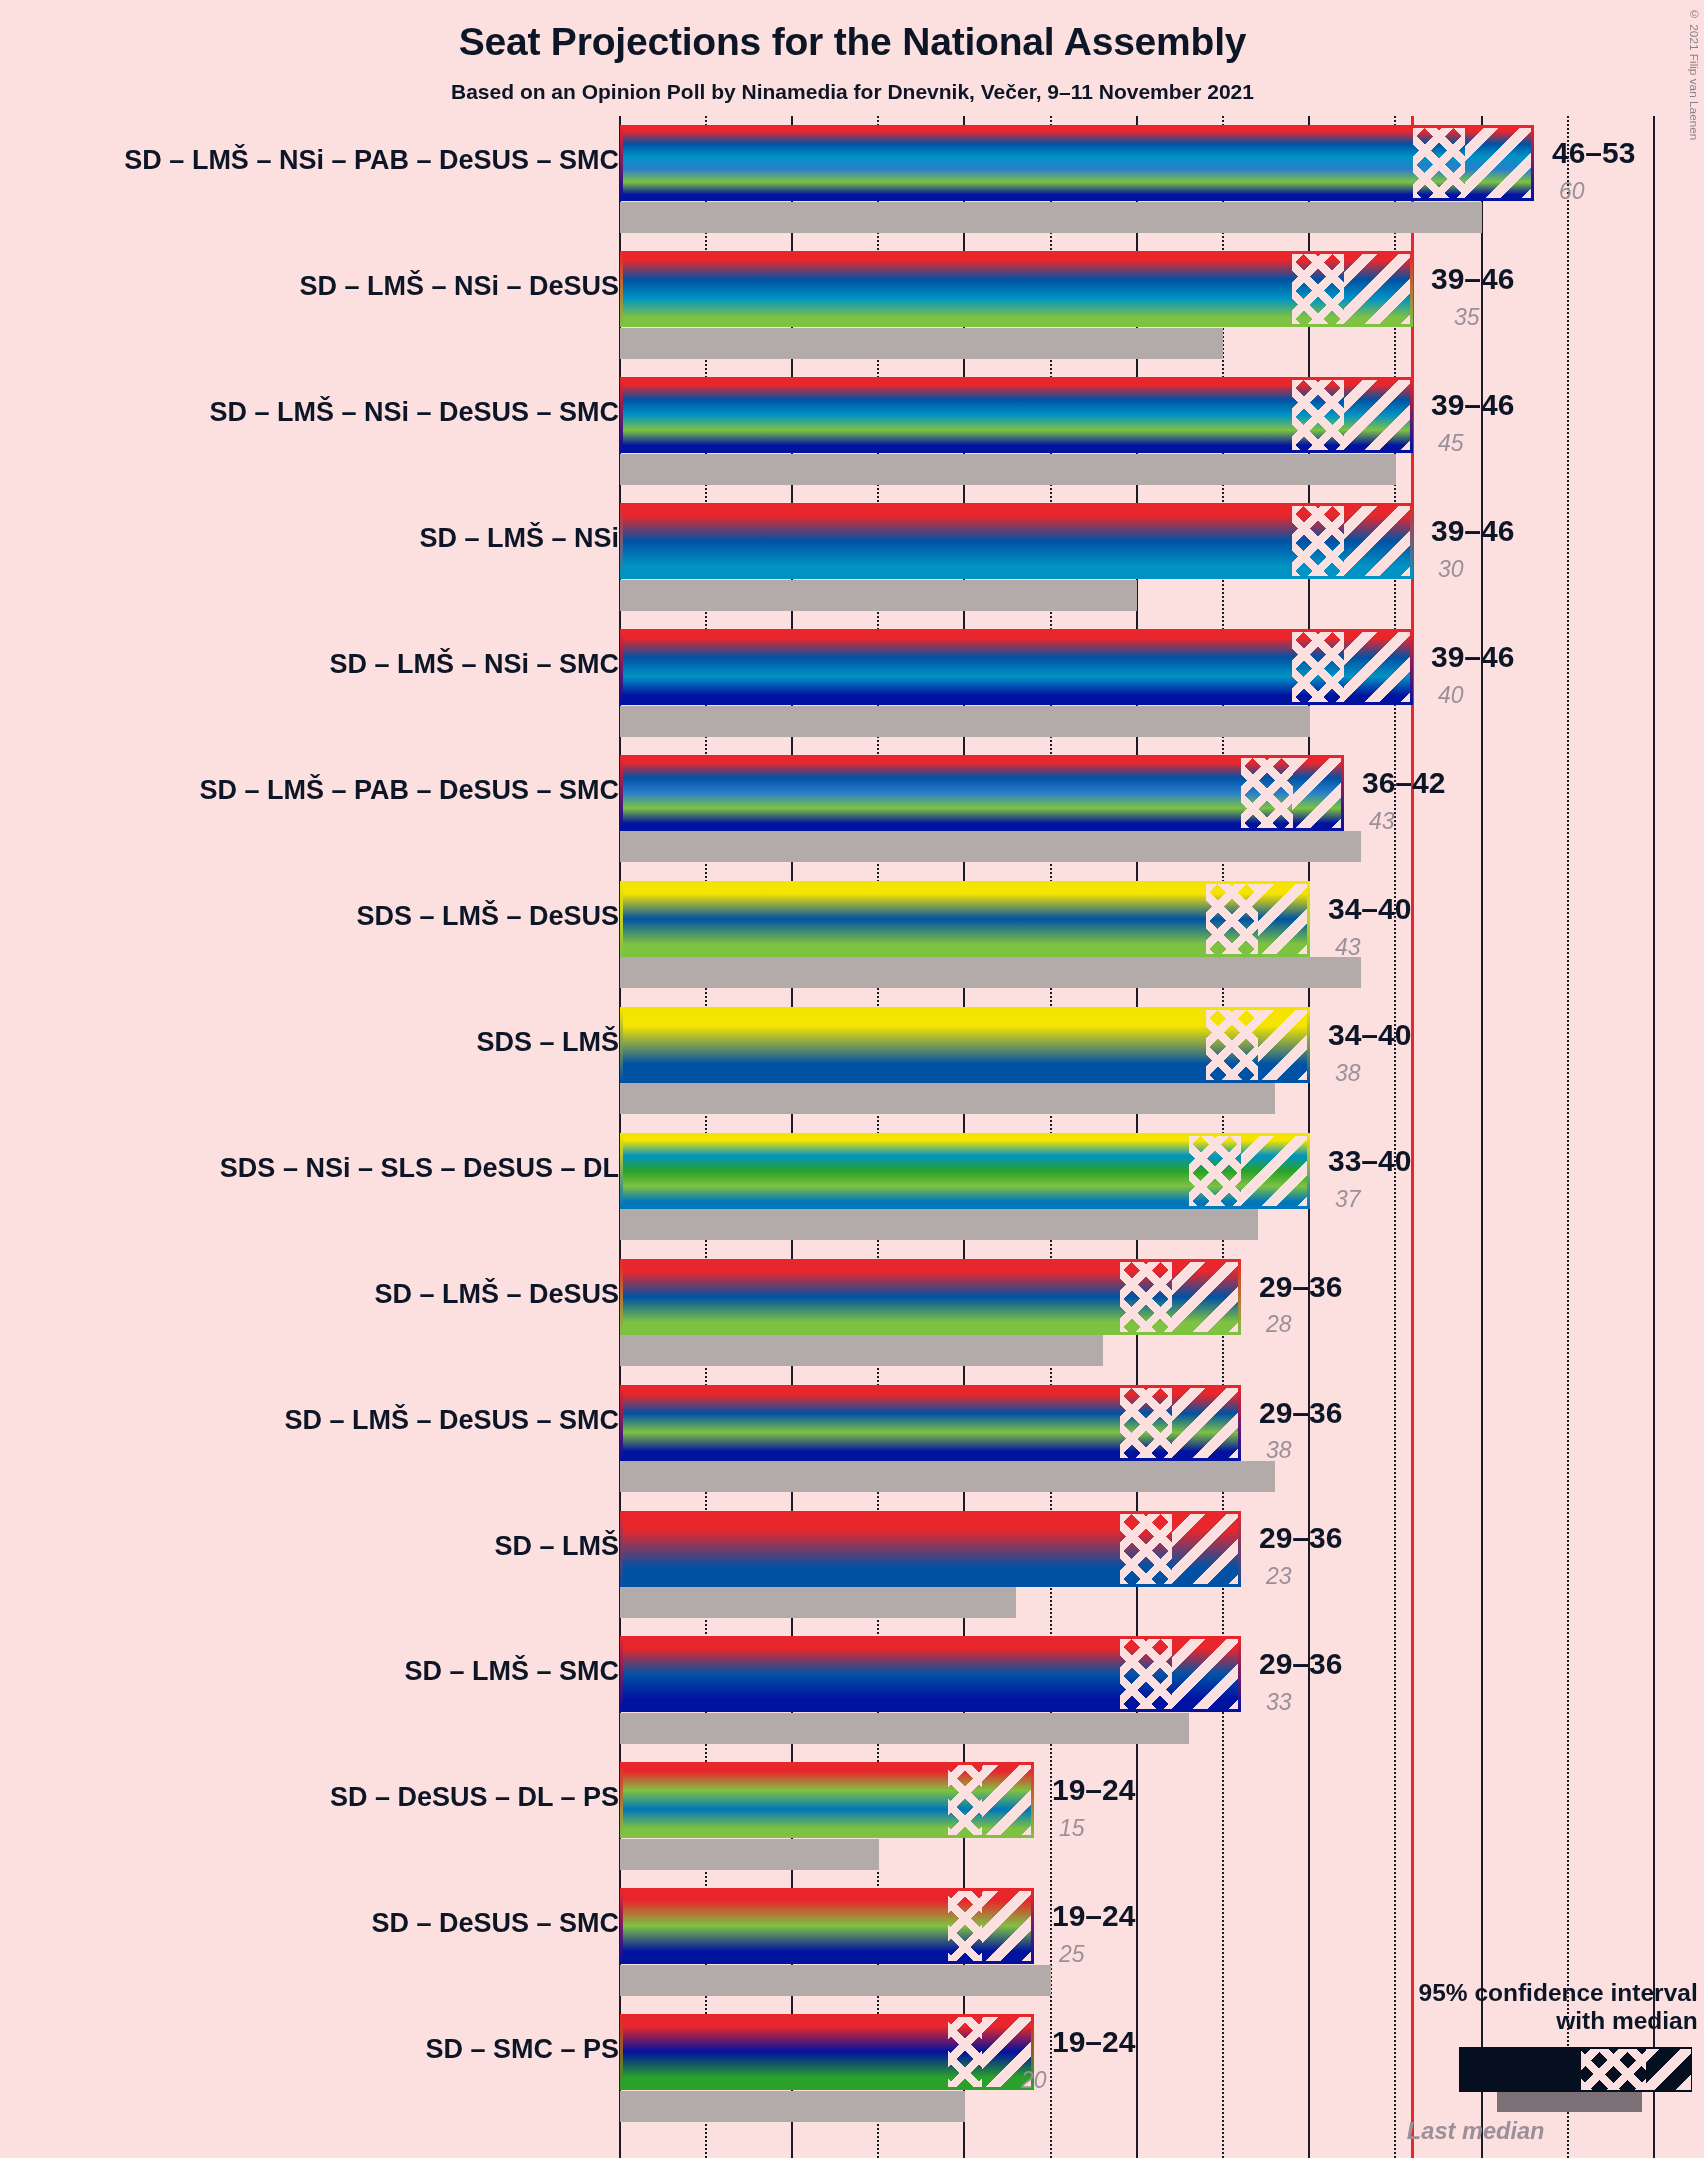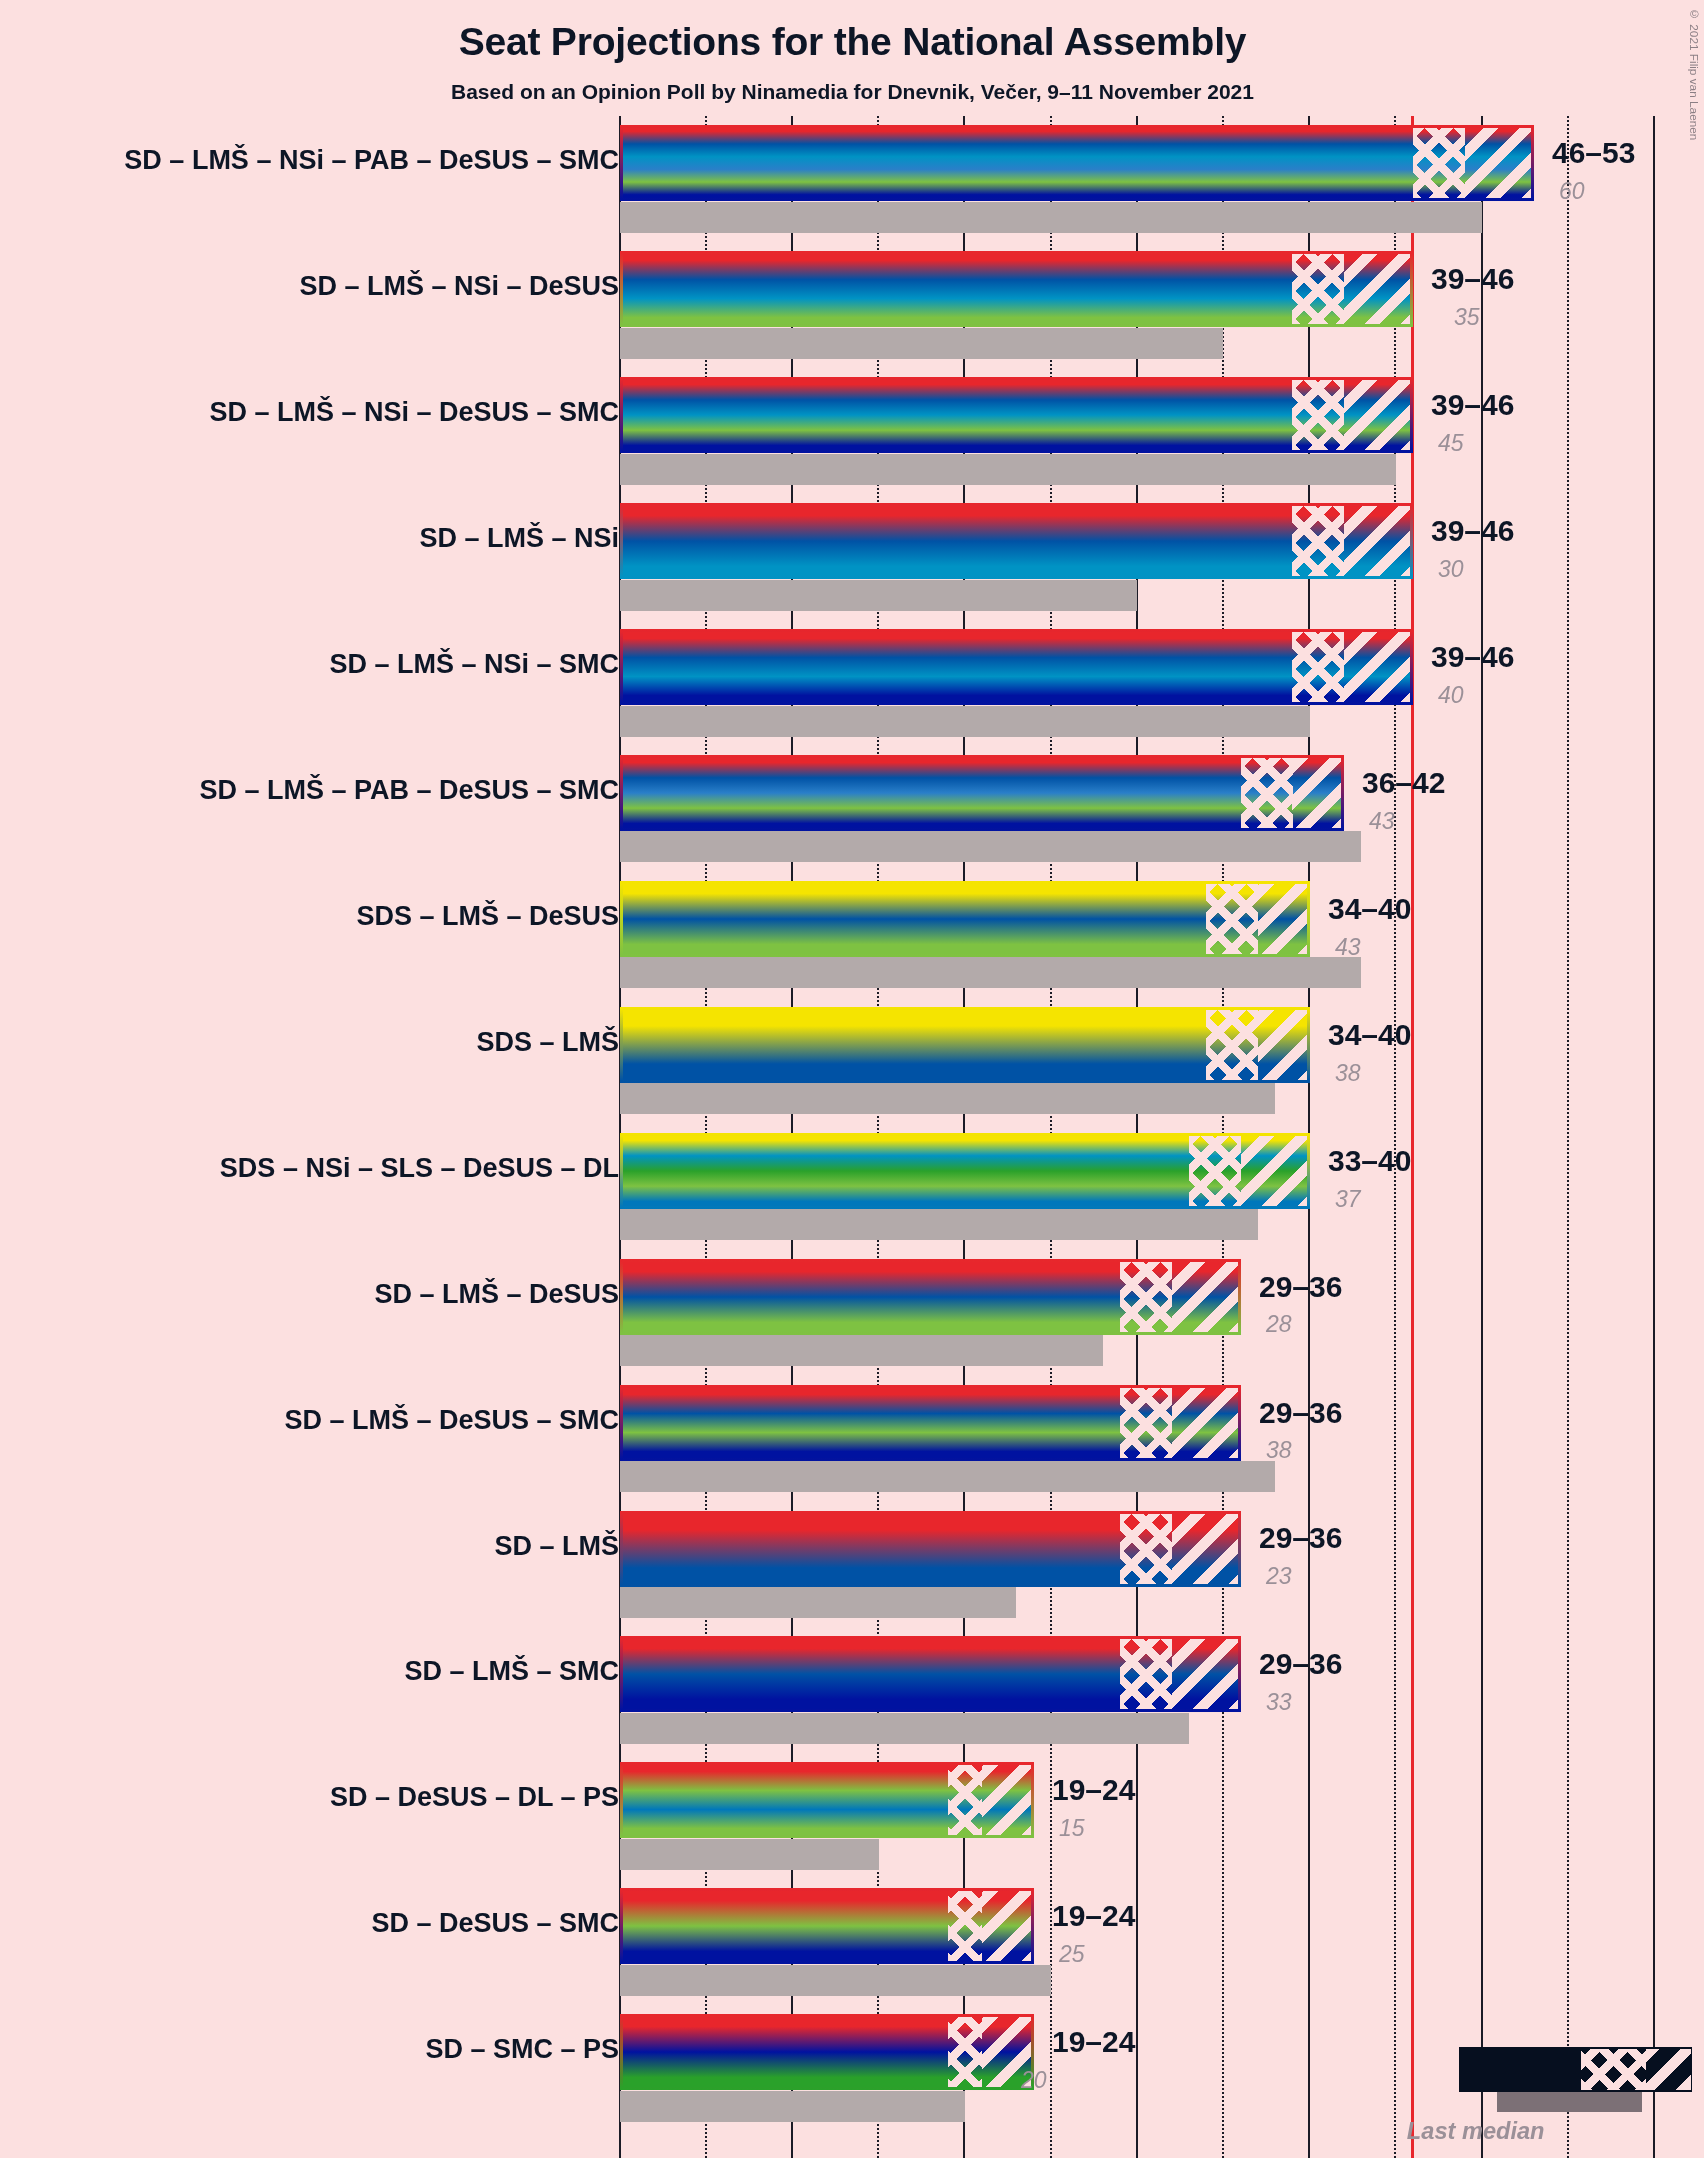--- a/index.html
+++ b/index.html
@@ -365,20 +365,24 @@
             <div class="hatch-diag" style="left: 362px; width: 52px;"></div>
             <div class="bar-outline" style="border-color: rgb(232, 38, 44) rgb(232, 38, 44) rgb(42, 161, 42); border-image: linear-gradient(rgb(232, 38, 44), rgb(42, 161, 42)) 1 / 1 / 0 stretch;"></div>
           </div>
           <div class="val-range" style="left: 1052px; top: 2025px;">19–24</div>
           <div class="val-last" style="left: 1021px; top: 2067px;">20</div>
         </div>
       </div>
   </div>
 
   <div class="legend">
+    <div class="legend-title">
+      <div>95% confidence interval</div>
+      <div>with median</div>
+    </div>
     <div class="legend-bar-wrap">
       <div class="legend-ci">
         <div class="hatch-cross"></div>
         <div class="hatch-diag"></div>
       </div>
       <div class="legend-last"></div>
     </div>
     <div class="legend-lastlabel">Last median</div>
   </div>
 

